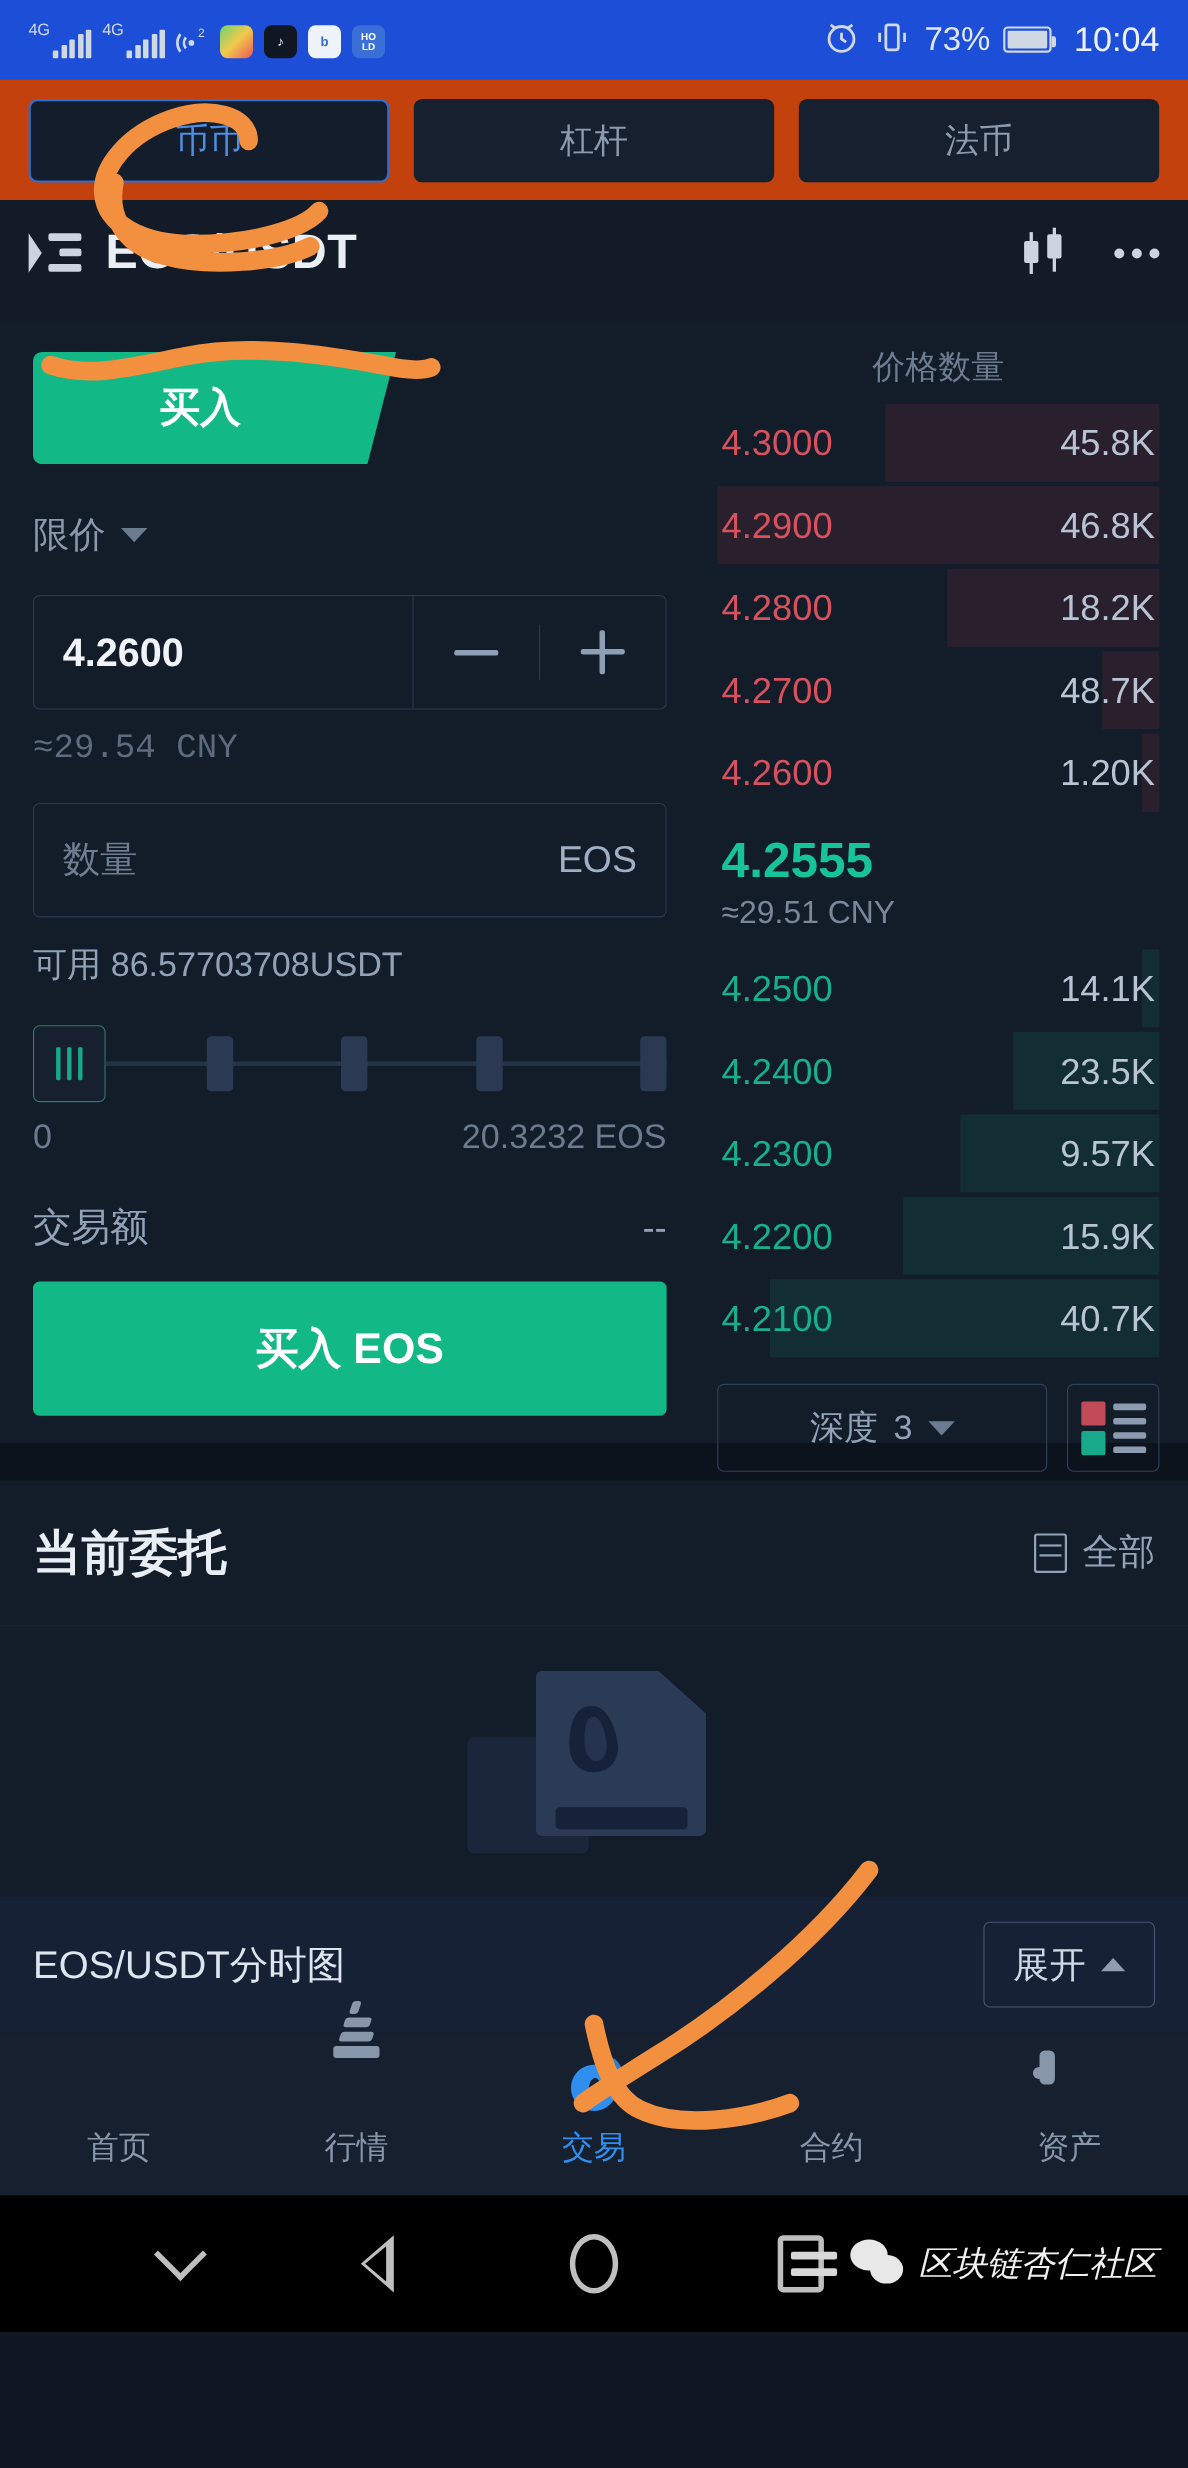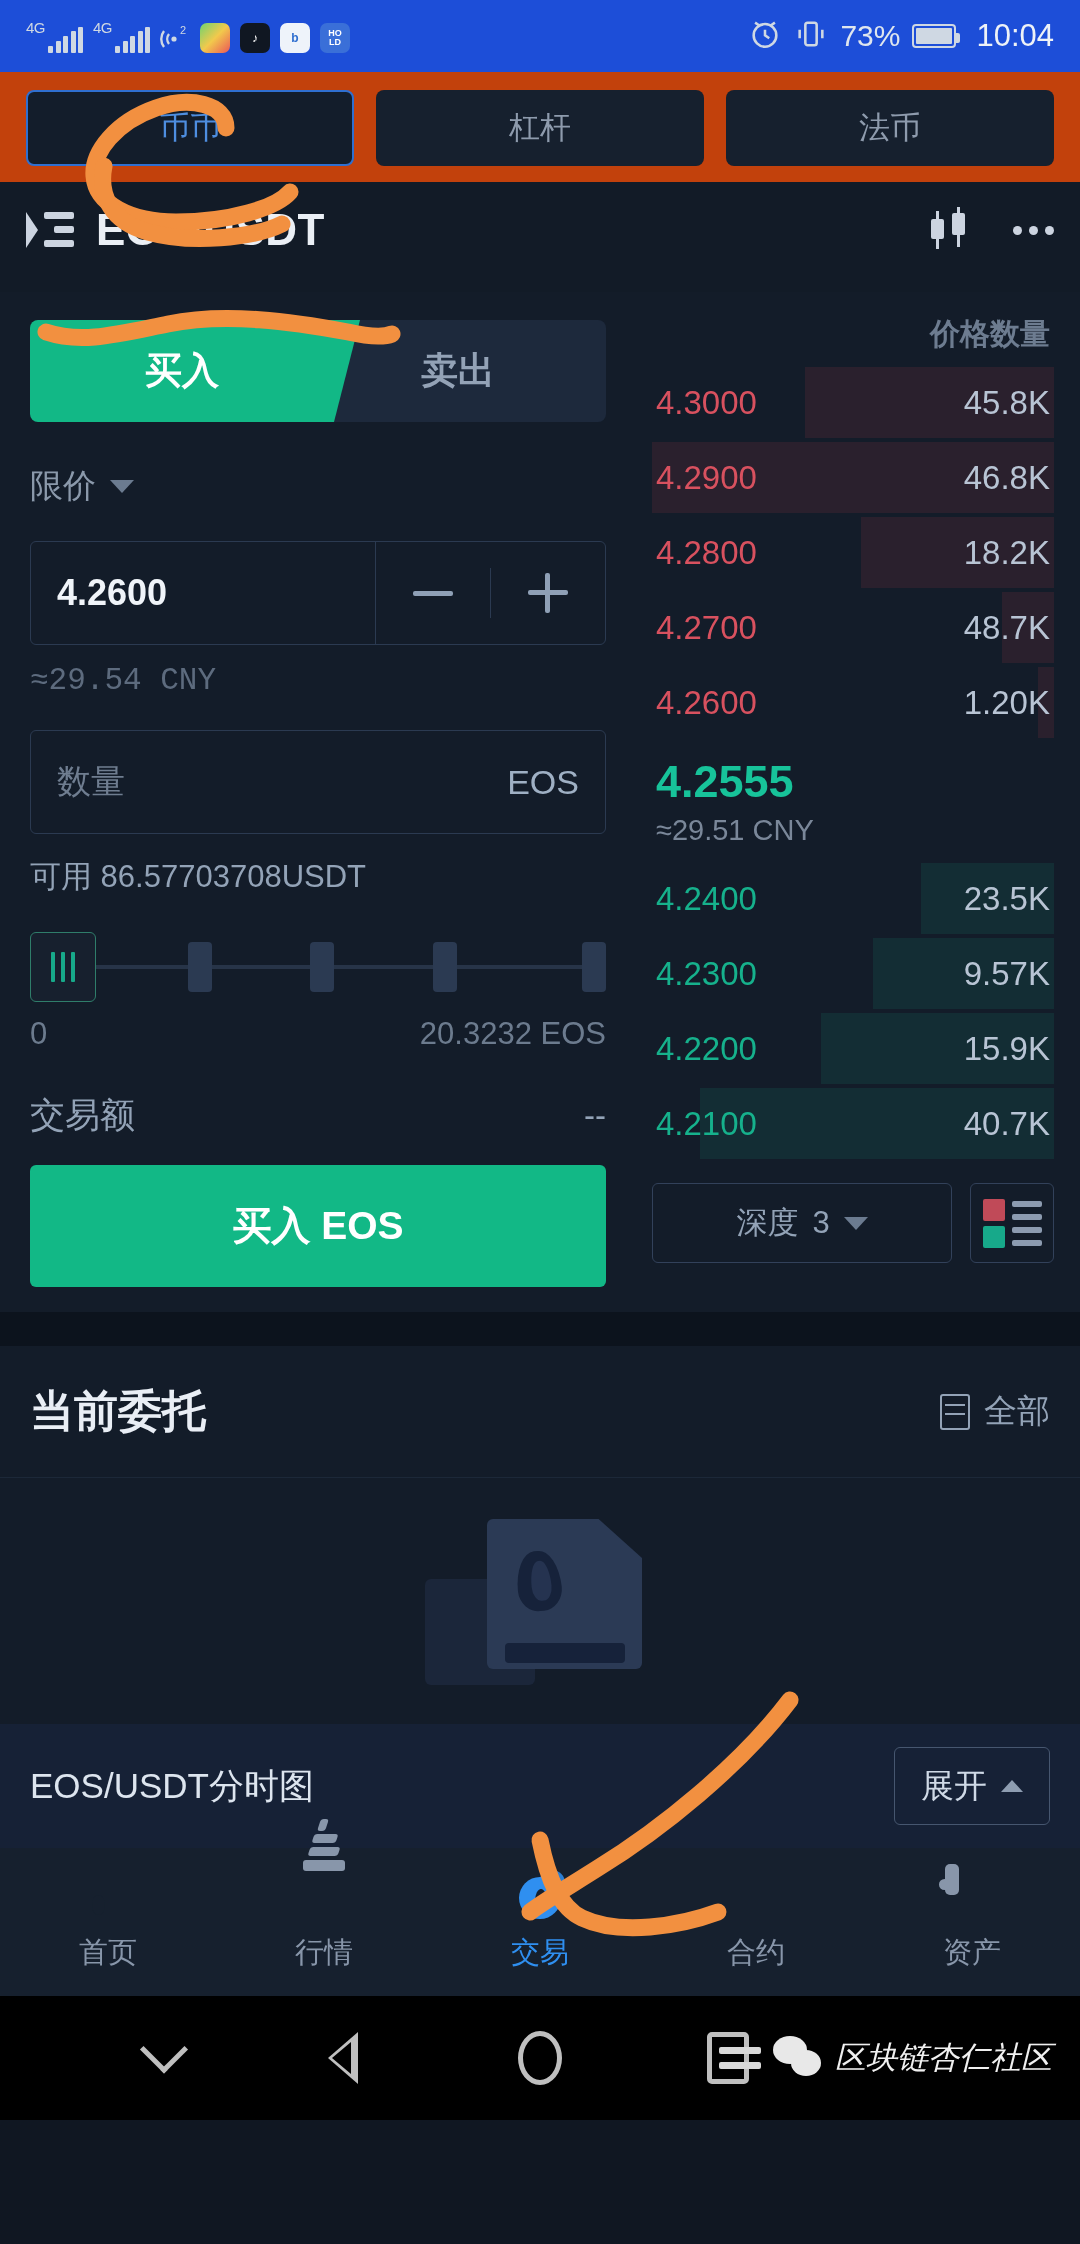--- a/index.html
+++ b/index.html
@@ -116,22 +116,22 @@
   .scale{ display:flex; justify-content:space-between; margin-top:14px;
           font-size:31px;color:#6c7b8e;}
 
   .amtrow{ margin-top:40px; display:flex; align-items:baseline; justify-content:space-between;}
   .amtlabel{font-size:35px;color:#93a3b7;}
   .amtval{font-size:33px;color:#93a3b7;}
   .cta{ margin-top:26px; height:122px;border-radius:6px;background:#12b886;color:#fff;
         display:flex;align-items:center;justify-content:center;font-size:39px;font-weight:bold;}
 
   
-  .obhead{ display:flex; justify-content:flex-end; font-size:30px;color:#6d7c90;
-           padding:0 4px 10px;font-weight:bold;}
+  .obhead{ display:flex; justify-content:center; font-size:30px;color:#6d7c90;
+           padding:0 4px 10px;}
   .obrow{ position:relative; height:75px; display:flex; align-items:center;
           justify-content:space-between; padding:0 4px; }
   .obrow .bar{position:absolute;right:0;top:2px;bottom:2px;}
   .obrow .p{position:relative;font-size:33px;}
   .obrow .q{position:relative;font-size:33px;color:#b8c4d4;}
   .ask .p{color:#d8515f;} .ask .bar{background:rgba(200,60,80,.13);}
   .bid .p{color:#16b18c;} .bid .bar{background:rgba(20,160,130,.13);}
 
   .lastprice{ padding:16px 4px 14px; }
   .lastprice .big{font-size:45px;color:#17c39a;font-weight:bold;}
@@ -321,21 +321,20 @@
         <i></i>
         <i></i>
         <i></i>
       </span>
   </div>
 
   <div class="tradewrap">
 
     <div class="leftcol">
       <div class="bstoggle">
-        <div class="bsbtn bssell" style="position:absolute;left:300px;right:0;top:0;bottom:0;">卖出</div>
         <div class="bsbtn bsbuy" style="position:absolute;left:0;width:330px;top:0;bottom:0;">买入</div>
       </div>
 
       <div class="ordertype">
         <span>限价</span>
         <span class="caret-d"></span>
       </div>
 
       <div class="field">
         <div class="val">4.2600</div>
@@ -417,20 +416,25 @@
           <span class="q">1.20K</span>
         </div>
       </div>
 
       <div class="lastprice">
         <div class="big">4.2555</div>
         <div class="cny">≈29.51 CNY</div>
       </div>
 
       <div>
+        <div class="obrow bid">
+          <span class="bar" style="width:4%"></span>
+          <span class="p">4.2500</span>
+          <span class="q">14.1K</span>
+        </div>
         <div class="obrow bid">
           <span class="bar" style="width:33%"></span>
           <span class="p">4.2400</span>
           <span class="q">23.5K</span>
         </div>
         <div class="obrow bid">
           <span class="bar" style="width:45%"></span>
           <span class="p">4.2300</span>
           <span class="q">9.57K</span>
         </div>

